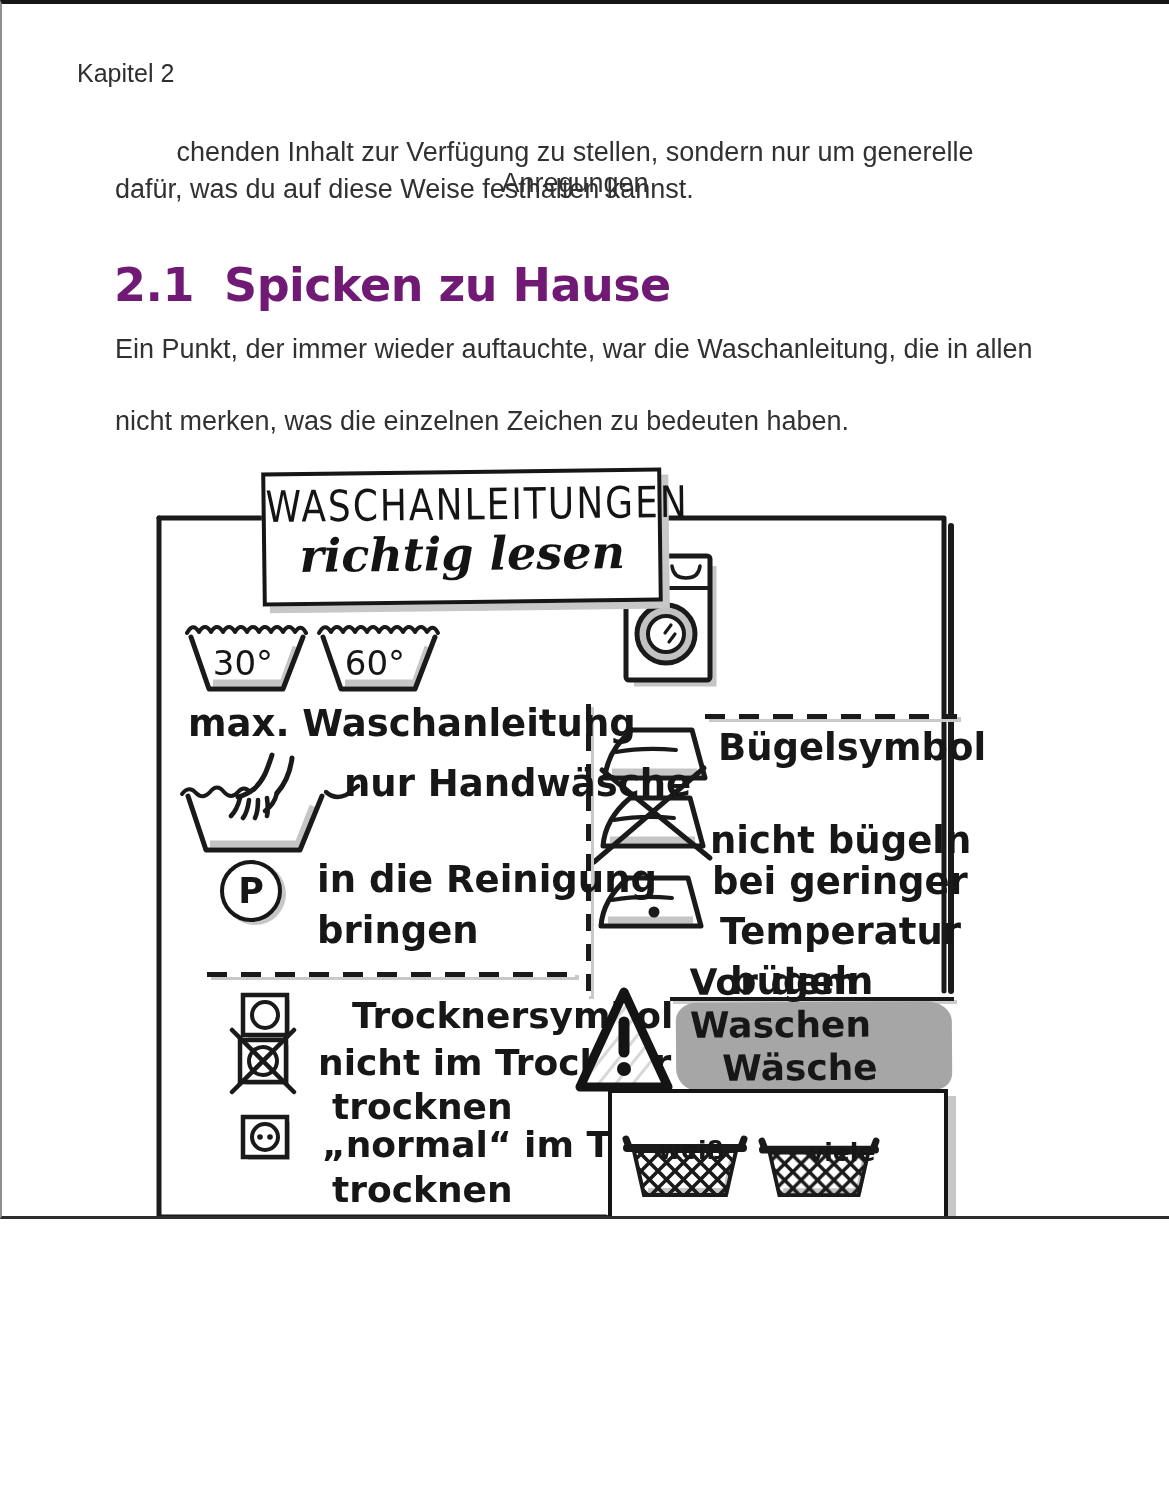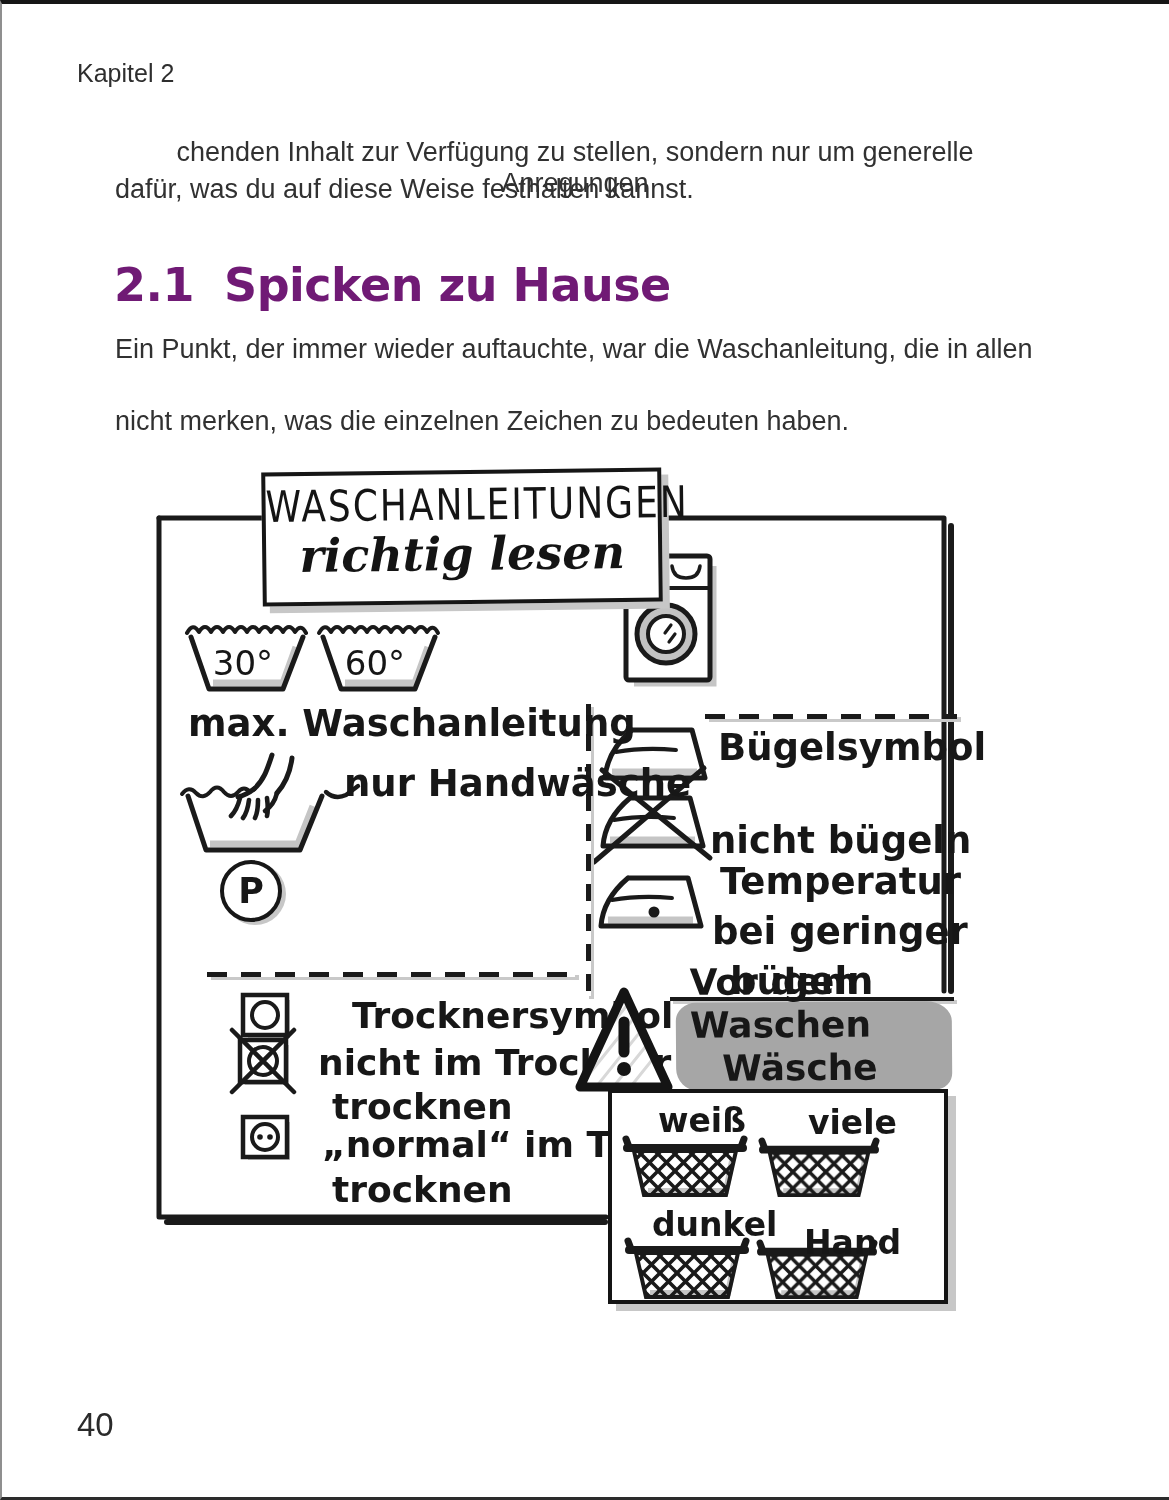--- a/index.html
+++ b/index.html
@@ -1,18 +1,18 @@
 <!DOCTYPE html>
 <html><head>
 <meta charset="utf-8">
 <style>
   html,body{margin:0;padding:0;background:#fff;}
   .page{
     position:relative;
-    width:1169px;height:1500px;
+    width:1169px;height:1219px;
     box-sizing:border-box;
     background:#ffffff;
     border-top:4px solid #161616;
     border-left:2px solid #8f8f8f;
     border-bottom:3px solid #2c2c2c;
     overflow:hidden;
     font-family:"Liberation Sans", sans-serif;
     color:#333;
   }
   .abs{position:absolute;}
@@ -59,21 +59,21 @@
   }
   .highlight div{font-size:36px;line-height:43px;}
   .hl1{padding-left:14px;}
   .hl2{padding-left:46px;}
   .warnline{height:4px;background:#191919;z-index:3;box-shadow:3px 3px 0 #cccccc;}
   .basket-panel{
     left:456px;top:625px;width:340px;height:215px;
     background:#fff;border:4px solid #141414;box-sizing:border-box;
     box-shadow:8px 7px 0 #c7c7c7;z-index:5;
   }
-  .basket-label{position:absolute;font-size:33px;z-index:6;}
+  .basket-label{position:absolute;font-size:25px;z-index:6;margin-top:35px;}
   svg{overflow:visible;}
 </style>
 </head>
 <body>
 
 <div class="page">
 
   <div class="abs chapter">Kapitel 2</div>
 
   <div class="abs bodyline" style="top:133px;text-align:center;">chenden Inhalt zur Verfügung zu stellen, sondern nur um generelle Anregungen</div>
@@ -145,20 +145,24 @@
       <path class="ink" d="M 74 37 Q 66 43 58 45" stroke-width="5"></path>
       <path class="ink" d="M 60 46 C 58 54 55 60 51 64 M 69 48 C 68 56 66 62 63 66 M 78 48 C 78 56 77 62 75 66 M 87 46 C 88 54 88 60 87 64" stroke-width="4.6"></path>
       <path class="ink" d="M 97 41 C 95 49 91 55 85 59" stroke-width="4.6"></path>
       <path class="ink" d="M 146 40 q 9 8 20 3 l 12 -9" stroke-width="4.4"></path>
     </svg>
     <div class="abs hand label" style="left:192px;top:298px;font-size:37px;">nur Handwäsche</div>
 
     <div class="abs p-circle">
       <span>P</span>
     </div>
+    <div class="abs hand label" style="left:165px;top:390px;font-size:37px;line-height:51px;">
+      <div>in die Reinigung</div>
+      <div>bringen</div>
+    </div>
 
     <div class="abs vdash" style="left:434px;top:240px;height:292px;"></div>
     <div class="abs hdash" style="left:553px;top:250px;width:252px;"></div>
     <div class="abs hdash" style="left:55px;top:508px;width:368px;"></div>
 
     <svg class="abs" style="left:448px;top:260px;z-index:2;" width="112" height="60" viewBox="0 0 112 60">
       <path d="M 32 6 H 92 L 105 54 H 5 Q 7 27 32 6 Z" fill="#fff"></path>
       <path d="M 12 48 H 97" stroke="#c5c5c5" stroke-width="7" fill="none"></path>
       <path class="ink" d="M 32 6 H 92 L 105 54 H 5 Q 7 27 32 6" stroke-width="5"></path>
       <path class="ink" d="M 16 28 Q 44 23 76 26" stroke-width="4"></path>
@@ -174,22 +178,22 @@
       <path d="M 32 6 H 92 L 105 54 H 5 Q 7 27 32 6 Z" fill="#fff"></path>
       <path d="M 12 48 H 97" stroke="#c5c5c5" stroke-width="7" fill="none"></path>
       <path class="ink" d="M 32 6 H 92 L 105 54 H 5 Q 7 27 32 6" stroke-width="5"></path>
       <path class="ink" d="M 16 28 Q 44 23 76 26" stroke-width="4"></path>
       <circle cx="58" cy="40" r="5.5" fill="#1a1a1a"></circle>
     </svg>
 
     <div class="abs hand label" style="left:566px;top:262px;font-size:37px;">Bügelsymbol</div>
     <div class="abs hand label" style="left:558px;top:333px;font-size:37px;margin-top:22px;">nicht bügeln</div>
     <div class="abs hand label" style="left:560px;top:393px;font-size:37px;line-height:50px;">
+      <div>bei geringer</div>
       <div style="padding-left:8px;">Temperatur</div>
-      <div>bei geringer</div>
       <div style="padding-left:18px;">bügeln</div>
     </div>
 
     <svg class="abs" style="left:88px;top:528px;z-index:2;" width="52" height="48" viewBox="0 0 52 48">
       <rect x="8" y="8" width="42" height="38" fill="#c6c6c6"></rect>
       <rect x="3" y="3" width="44" height="40" fill="#fff" stroke="#1a1a1a" stroke-width="4.5"></rect>
       <circle cx="25" cy="23" r="13" fill="#fff" stroke="#1a1a1a" stroke-width="4"></circle>
     </svg>
     <svg class="abs" style="left:84px;top:572px;z-index:2;" width="56" height="52" viewBox="0 0 56 52">
       <rect x="9" y="9" width="44" height="40" fill="#c6c6c6"></rect>

